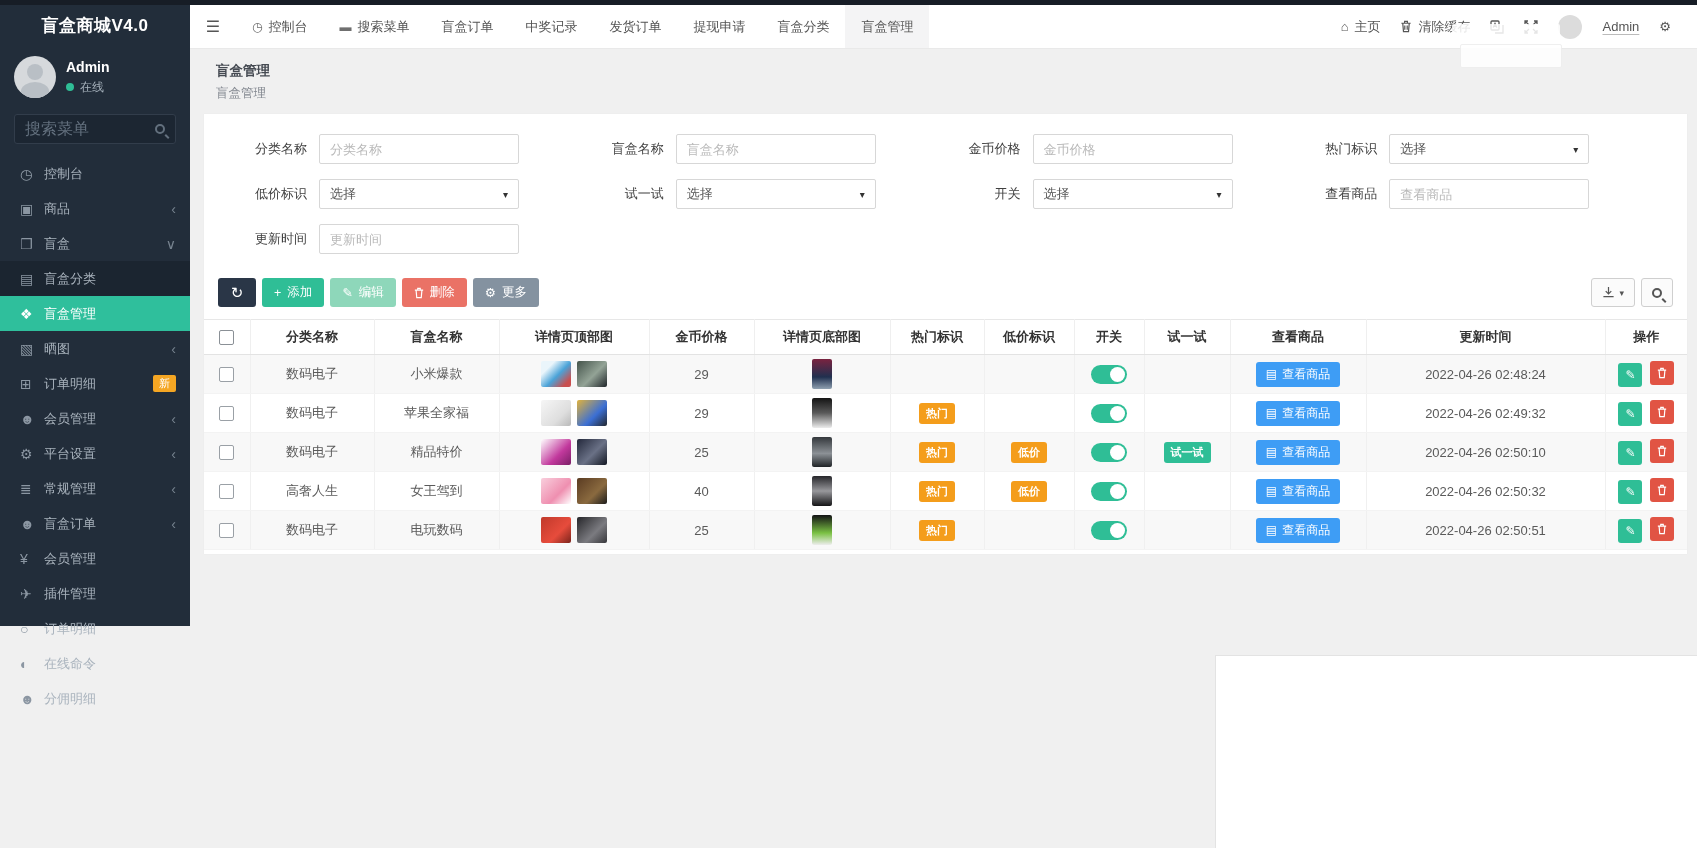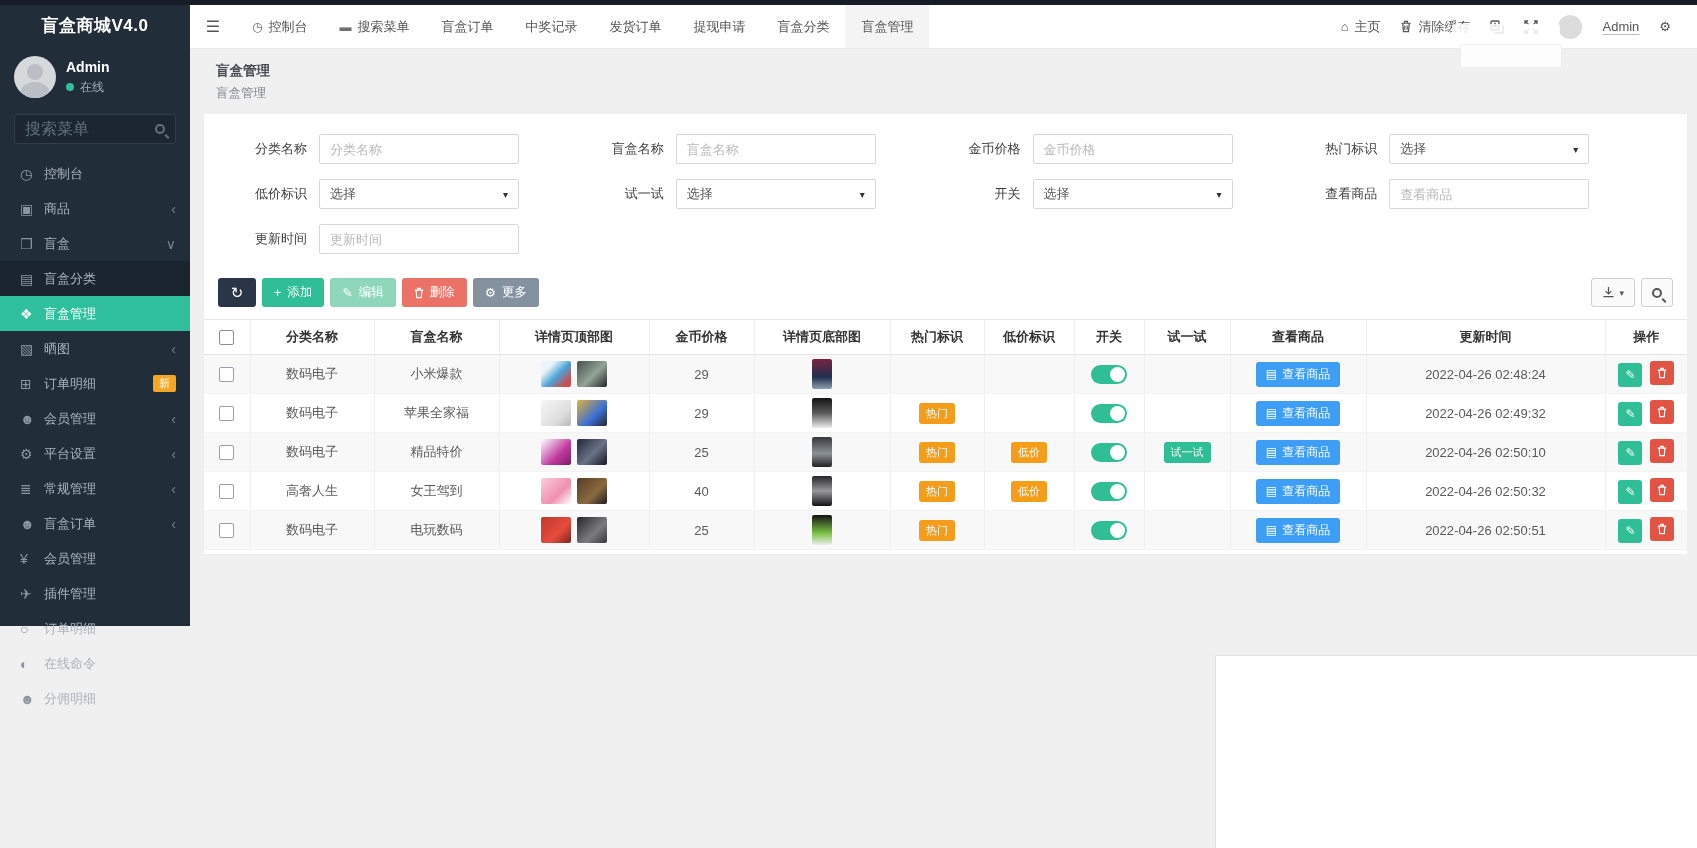--- a/index.html
+++ b/index.html
@@ -98,21 +98,21 @@
   .t2v{background:linear-gradient(180deg,#141414,#5a5a5a 50%,#ececec);}
   .t3a{background:linear-gradient(135deg,#ffffff,#c2399d 60%,#7a1f66);}
   .t3b{background:linear-gradient(135deg,#23283b,#6a7186 55%,#141823);}
   .t3v{background:linear-gradient(180deg,#34383c,#8c9196 55%,#1f2326);}
   .t4a{background:linear-gradient(135deg,#f9cfdd,#ef8fb0 60%,#ffffff);}
   .t4b{background:linear-gradient(135deg,#5a3b22,#8a6a3f 60%,#1c1c1c);}
   .t4v{background:linear-gradient(180deg,#26262a,#98989c 50%,#141416);}
   .t5a{background:linear-gradient(135deg,#c0392b,#e74c3c 60%,#7b241c);}
   .t5b{background:linear-gradient(135deg,#26262a,#7b7b80 60%,#37373b);}
   .t5v{background:linear-gradient(180deg,#121214,#7ac143 60%,#ededed);}
-  .badge { font-size:11px; color:#fff; padding:3px 7px; border-radius:3px; display:inline-block; }
+  .badge { font-size:11px; color:#fff; padding:3px 7px; border-radius:3px; display:inline-block;font-weight:bold; }
   .b-orange { background:#f49d1b; }
   .b-teal { background:#2fbe96; }
   .toggle { width:36px; height:19px; background:#2fbe96; border-radius:10px; display:inline-block; position:relative; cursor:pointer; vertical-align:middle; }
   .knob { width:15px; height:15px; background:#fff; border-radius:50%; position:absolute; right:2px; top:2px; }
   .btn-view { background:#3e9df5; color:#fff; border:none; border-radius:3px; height:25px; padding:0 10px; font-size:12px; display:inline-flex; align-items:center; gap:5px; cursor:pointer; font-family:inherit; }
   .act-btn { width:24px; height:24px; border:none; border-radius:3px; color:#fff; display:inline-flex; align-items:center; justify-content:center; cursor:pointer; margin:0 2px; font-size:12px; }
   .a-edit { background:#2fbe96; }
   .a-del { background:#e15444; }
   .table-footer { padding:14px 16px; font-size:13px; color:#666; }
 

